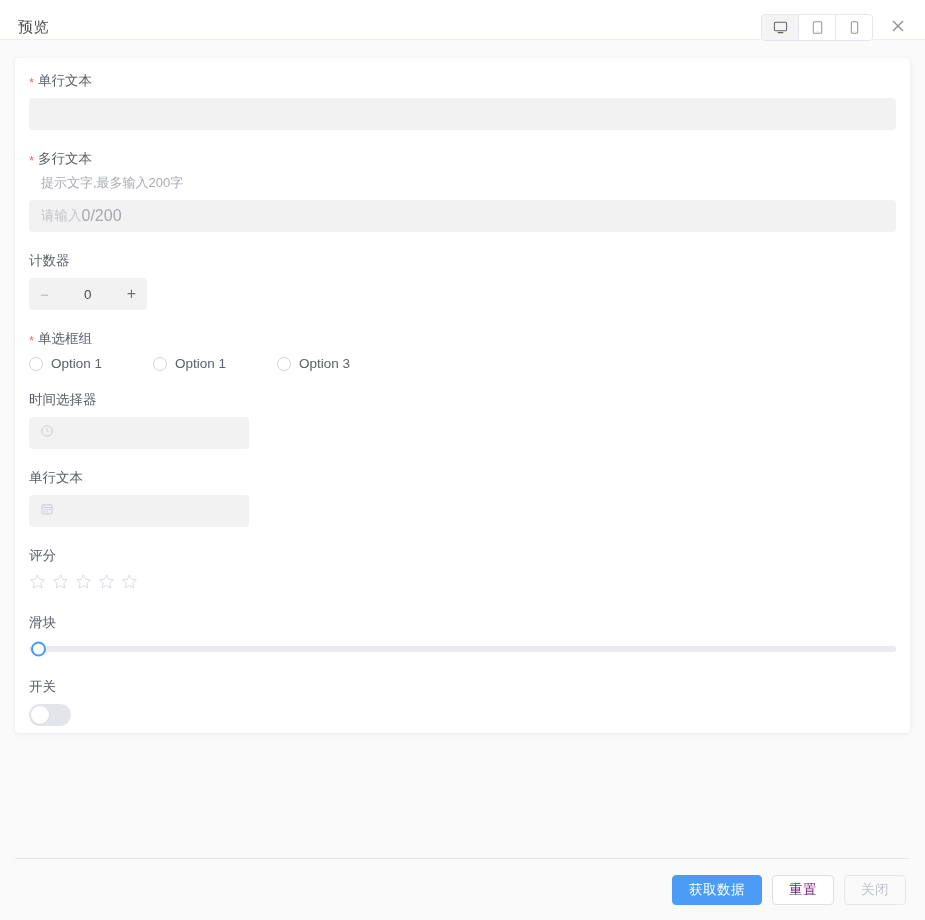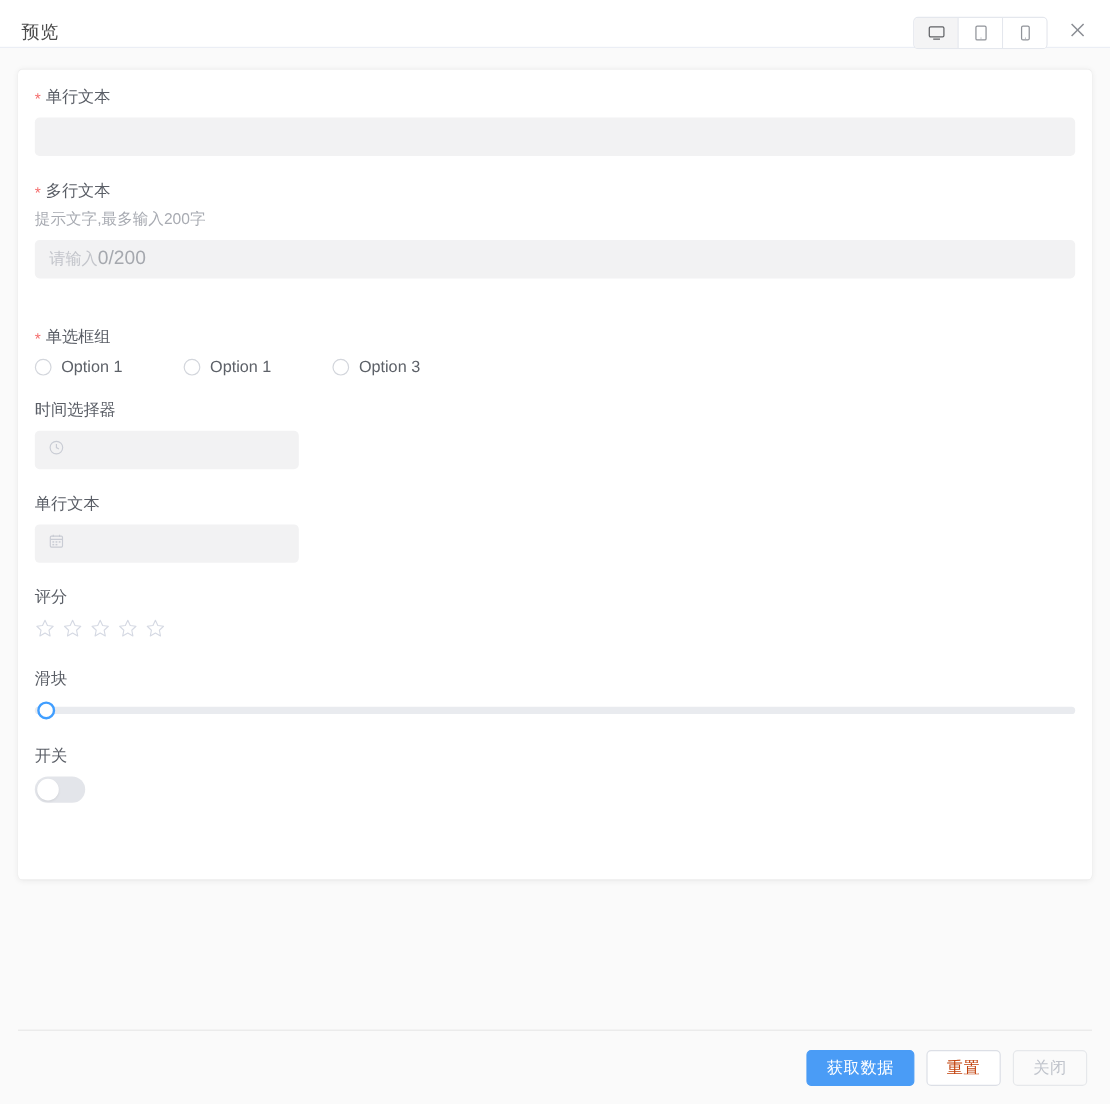--- a/index.html
+++ b/index.html
@@ -101,21 +101,21 @@
     color: #f56c6c;
     font-size: 13px;
     margin-right: 4px;
     line-height: 1;
     position: relative;
     top: 2px;
   }
   .hint {
     font-size: 13px;
     color: #a8abb2;
-    margin: -2px 0 8px 0;
+    margin: -2px 0 8px 12px;
     line-height: 18px;
   }
 
   .input-box {
     background: #f2f2f3;
     border-radius: 4px;
     height: 32px;
     display: flex;
     align-items: center;
     padding: 0 12px;
@@ -294,21 +294,21 @@
     border: 1px solid transparent;
     letter-spacing: .5px;
   }
   .btn-primary {
     background: #4a9cf6;
     color: #ffffff;
     border-color: #4a9cf6;
   }
   .btn-default {
     background: #ffffff;
-    color: #c2410c;
+    color: #701a75;
     border-color: #dcdfe6;
   }
   .btn-disabled {
     background: #fafafa;
     color: #bfc3cb;
     border-color: #e6e8eb;
     cursor: not-allowed;
   }
 </style>
 </head>
@@ -382,20 +382,30 @@
       </div>
       <div class="hint">提示文字,最多输入200字</div>
       <div class="textarea-box">
         <span>请输入</span>
         <span class="counter-text">0/200</span>
       </div>
     </div>
 
     <div class="gap-md"></div>
 
+    <div class="field">
+      <div class="label">
+        <span>计数器</span>
+      </div>
+      <div class="stepper">
+        <span class="step-op minus">−</span>
+        <span class="step-val">0</span>
+        <span class="step-op plus">+</span>
+      </div>
+    </div>
 
     <div class="gap-md"></div>
 
     <div class="field">
       <div class="label">
         <span class="req-star">*</span>
         <span>单选框组</span>
       </div>
       <div class="radio-row">
         <div class="radio-item">

